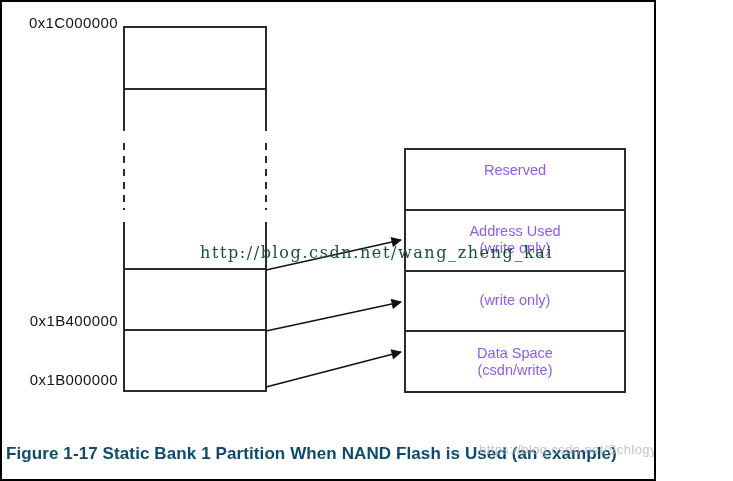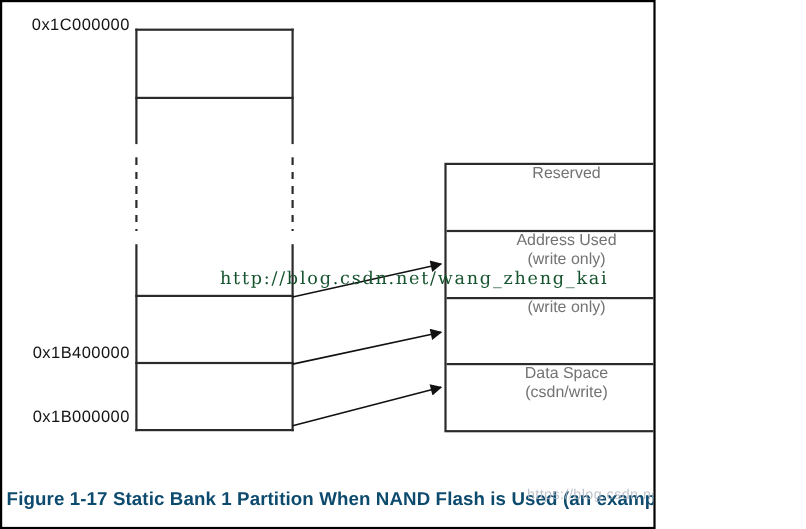--- a/index.html
+++ b/index.html
@@ -1,20 +1,20 @@
 <!DOCTYPE html>
 <html><head>
 <meta charset="utf-8">
 <style>
   html, body { margin: 0; padding: 0; background: #ffffff; }
   body { font-family: "Liberation Sans", sans-serif; }
 
   .canvas {
     position: relative;
-    width: 596px;
+    width: 656px;
     height: 481px;
     box-sizing: border-box;
     background: #ffffff;
     border: 2px solid #000000;
     overflow: hidden;
   }
 
   
   .hline {
     position: absolute;
@@ -55,21 +55,22 @@
     display: flex;
     flex-direction: column;
   }
   .prow {
     flex: 1 1 0;
     box-sizing: border-box;
     border-bottom: 2px solid #2b2b2b;
     display: flex;
     flex-direction: column;
     align-items: center;
-    color: #737373;
+    justify-content: center;
+    color: #8b5cf6;
     font-size: 14.5px;
   }
   .prow:last-child { border-bottom: none; }
   .prow .title { line-height: 17px; }
   .prow .subtitle { line-height: 17px; min-height: 17px; }
 
   
   svg.arrows {
     position: absolute;
     left: 0;

